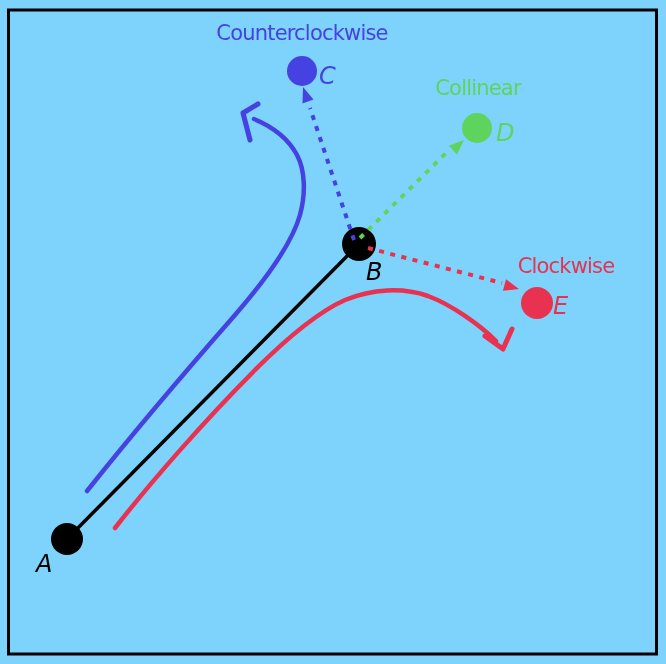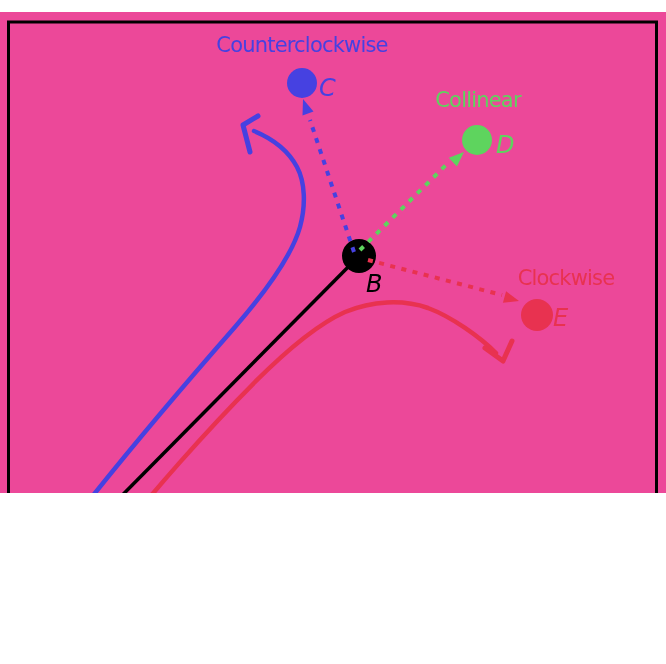--- a/index.html
+++ b/index.html
@@ -3,25 +3,24 @@
 <meta charset="utf-8">
 <style>
   html, body {
     margin: 0;
     padding: 0;
     background: #ffffff;
   }
   .figure-wrap {
     position: relative;
     width: 666px;
-    height: 481px;
-    background: #ec4899;
+    height: 664px;
+    background: #7dd3fc;
     overflow: hidden;
     font-family: "DejaVu Sans", "Liberation Sans", sans-serif;
-    margin-top: 12px;
   }
   svg { display: block; }
   text.title-label {
     font-family: "DejaVu Sans", "Liberation Sans", sans-serif;
     font-size: 21px;
     letter-spacing: -0.8px;
     font-weight: 500;
   }
   text.point-label {
     font-family: "DejaVu Sans", "Liberation Sans", sans-serif;

